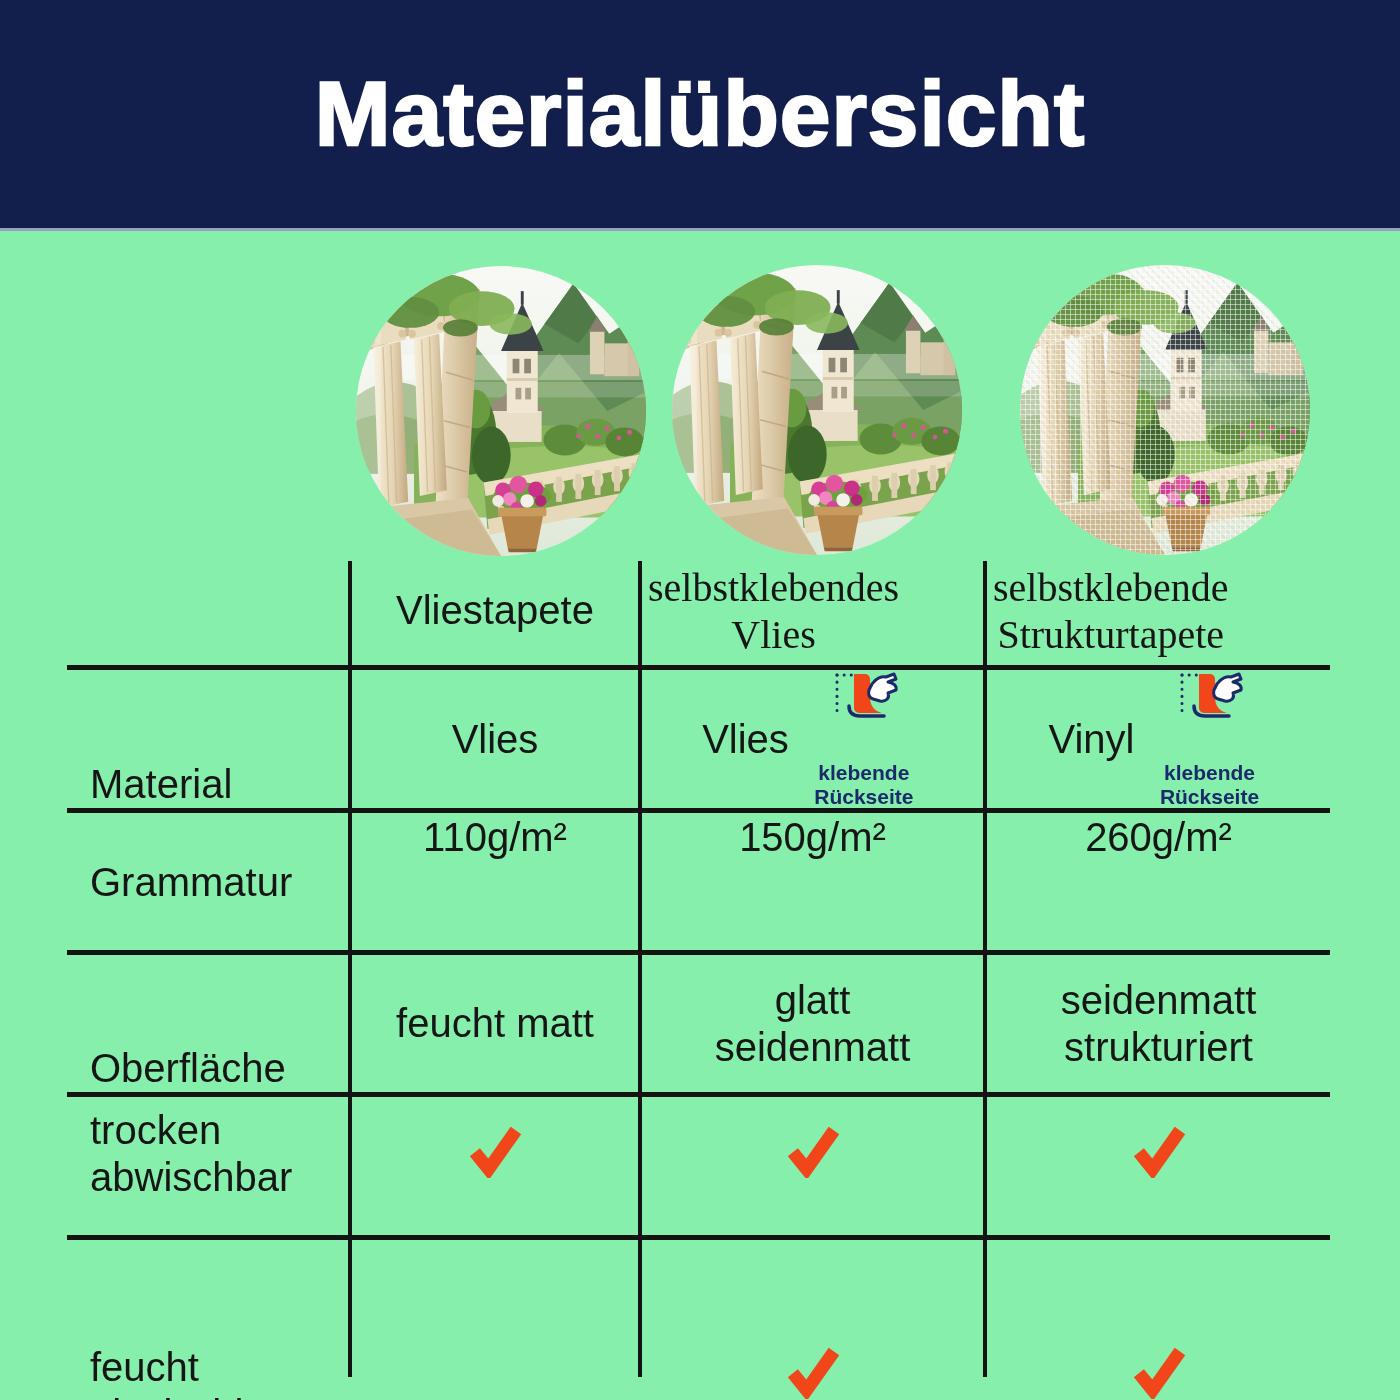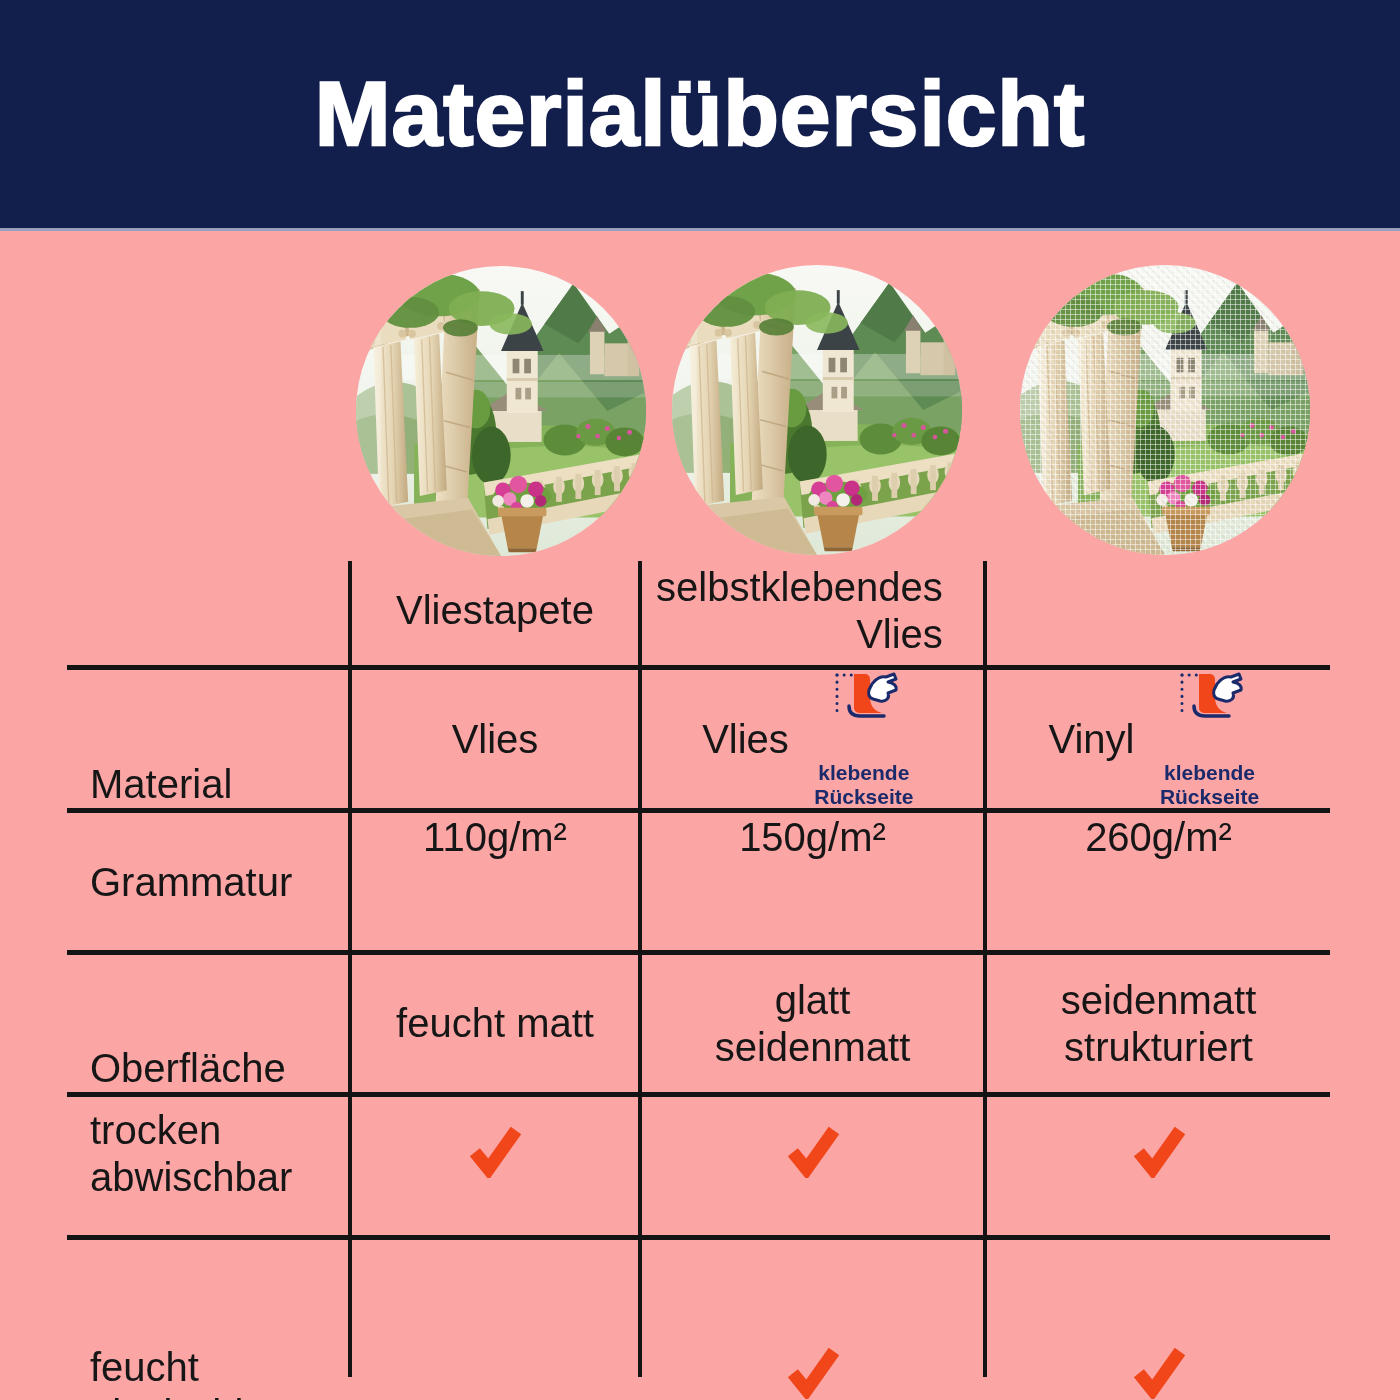--- a/index.html
+++ b/index.html
@@ -1,16 +1,16 @@
 <!DOCTYPE html>
 <html style="--header_bg: #121e4b; --accent: #f04619; --badge_text: #1b2a6b; --line: #141414; --title_text: #ffffff;"><head>
 <meta charset="utf-8">
 <style>
   html,body{margin:0;padding:0;background:#fff;}
-  .canvas{position:relative;width:1400px;height:1400px;background:#fca5a5;overflow:hidden;
+  .canvas{position:relative;width:1400px;height:1400px;background:#86efac;overflow:hidden;
           font-family:"Liberation Sans","DejaVu Sans",sans-serif;color:#141414;}
 
   
   .titlebar{position:absolute;left:0;top:0;width:1400px;height:228px;
             background:var(--header_bg,#121e4b);border-bottom:3px solid #97a0bd;
             display:flex;align-items:center;justify-content:center;}
   .titlebar h1{margin:0;font-size:91px;font-weight:700;letter-spacing:1px;
                color:var(--title_text,#fff);-webkit-text-stroke:2.4px var(--title_text,#fff);}
 
   
@@ -37,21 +37,21 @@
   .two-line span{display:block;}
   .colA{left:352px;width:286px;}
   .colB{left:642px;width:341px;}
   .colC{left:987px;width:343px;}
   .rowH{top:558px;height:105px;}
   .row0{top:670px;height:138px;}
   .row1{top:769px;height:137px;}
   .row2{top:955px;height:137px;}
   .row3{top:1097px;height:104px;}
   .row4{top:1301px;height:137px;}
-  .cell.left{justify-content:flex-start;text-align:right;padding-left:14px;box-sizing:border-box;}
+  .cell.left{justify-content:flex-start;text-align:center;padding-left:6px;box-sizing:border-box;font-family:Liberation Serif, serif;}
 
   .label{position:absolute;left:90px;width:250px;display:flex;flex-direction:column;
          justify-content:flex-end;align-items:flex-start;font-size:40px;line-height:47px;
          color:#161616;text-align:left;}
 
   
   .val-with-badge{gap:16px;}
   .badge{display:flex;flex-direction:column;align-items:center;width:118px;flex:0 0 auto;gap:40px;}
   .badge svg{display:block;}
   .badge-caption{font-size:21px;line-height:24px;font-weight:700;
@@ -232,20 +232,26 @@
 
   <div class="cell colA rowH">
     <span>Vliestapete</span>
   </div>
   <div class="cell colB rowH left two-line">
     <span>
       <span>selbstklebendes</span>
       <span>Vlies</span>
     </span>
   </div>
+  <div class="cell colC rowH left two-line">
+    <span>
+      <span>selbstklebende</span>
+      <span>Strukturtapete</span>
+    </span>
+  </div>
 
   <div class="label row0">
     <span>Material</span>
   </div>
   <div class="label row1">
     <span>Grammatur</span>
   </div>
   <div class="label row2">
     <span>Oberfläche</span>
   </div>

